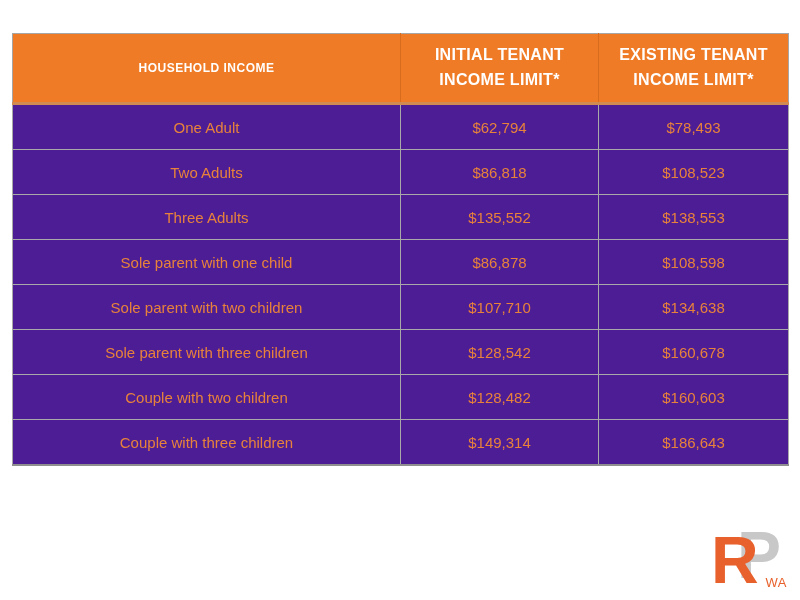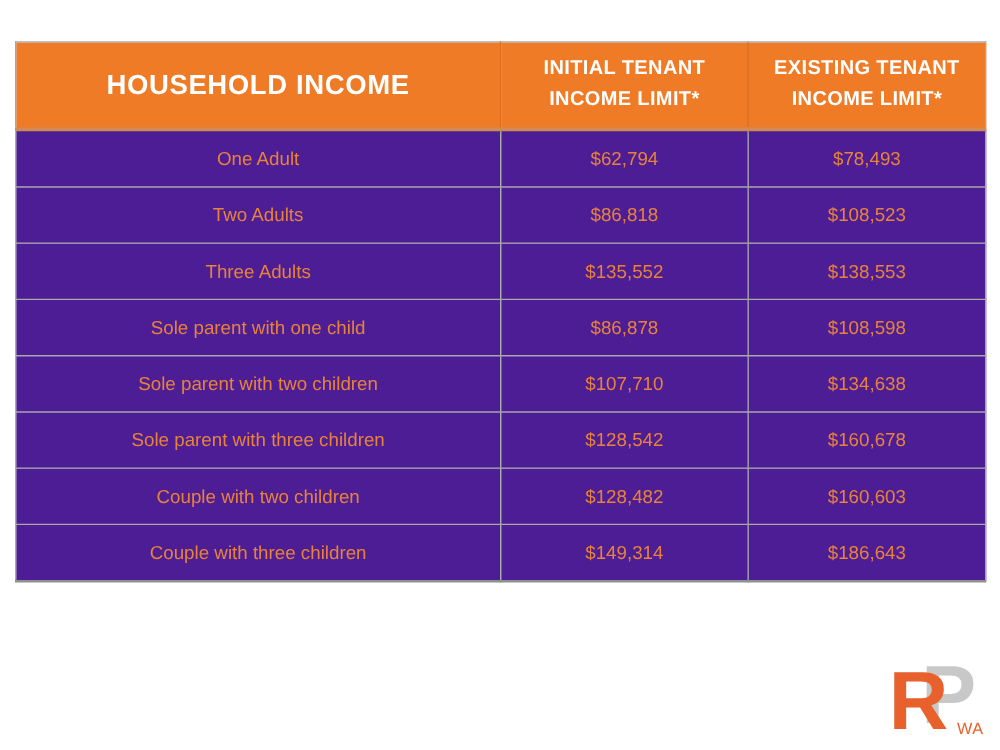--- a/index.html
+++ b/index.html
@@ -40,21 +40,21 @@
     vertical-align: middle;
     height: 68px;
     border-left: 1px solid #d96b1c;
     border-right: 1px solid #d96b1c;
     border-bottom: 3px solid #cf8b52;
     padding: 0;
   }
   thead th:first-child { border-left: none; }
   thead th:last-child { border-right: none; }
   th.main-head {
-    font-size: 22px;
+    font-size: 12px;
     letter-spacing: 0.5px;
   }
   th.sub-head {
     font-size: 16px;
     letter-spacing: 0.3px;
     line-height: 1.55;
   }
   tbody td {
     border: 1px solid #a9a9a9;
     height: 44px;

